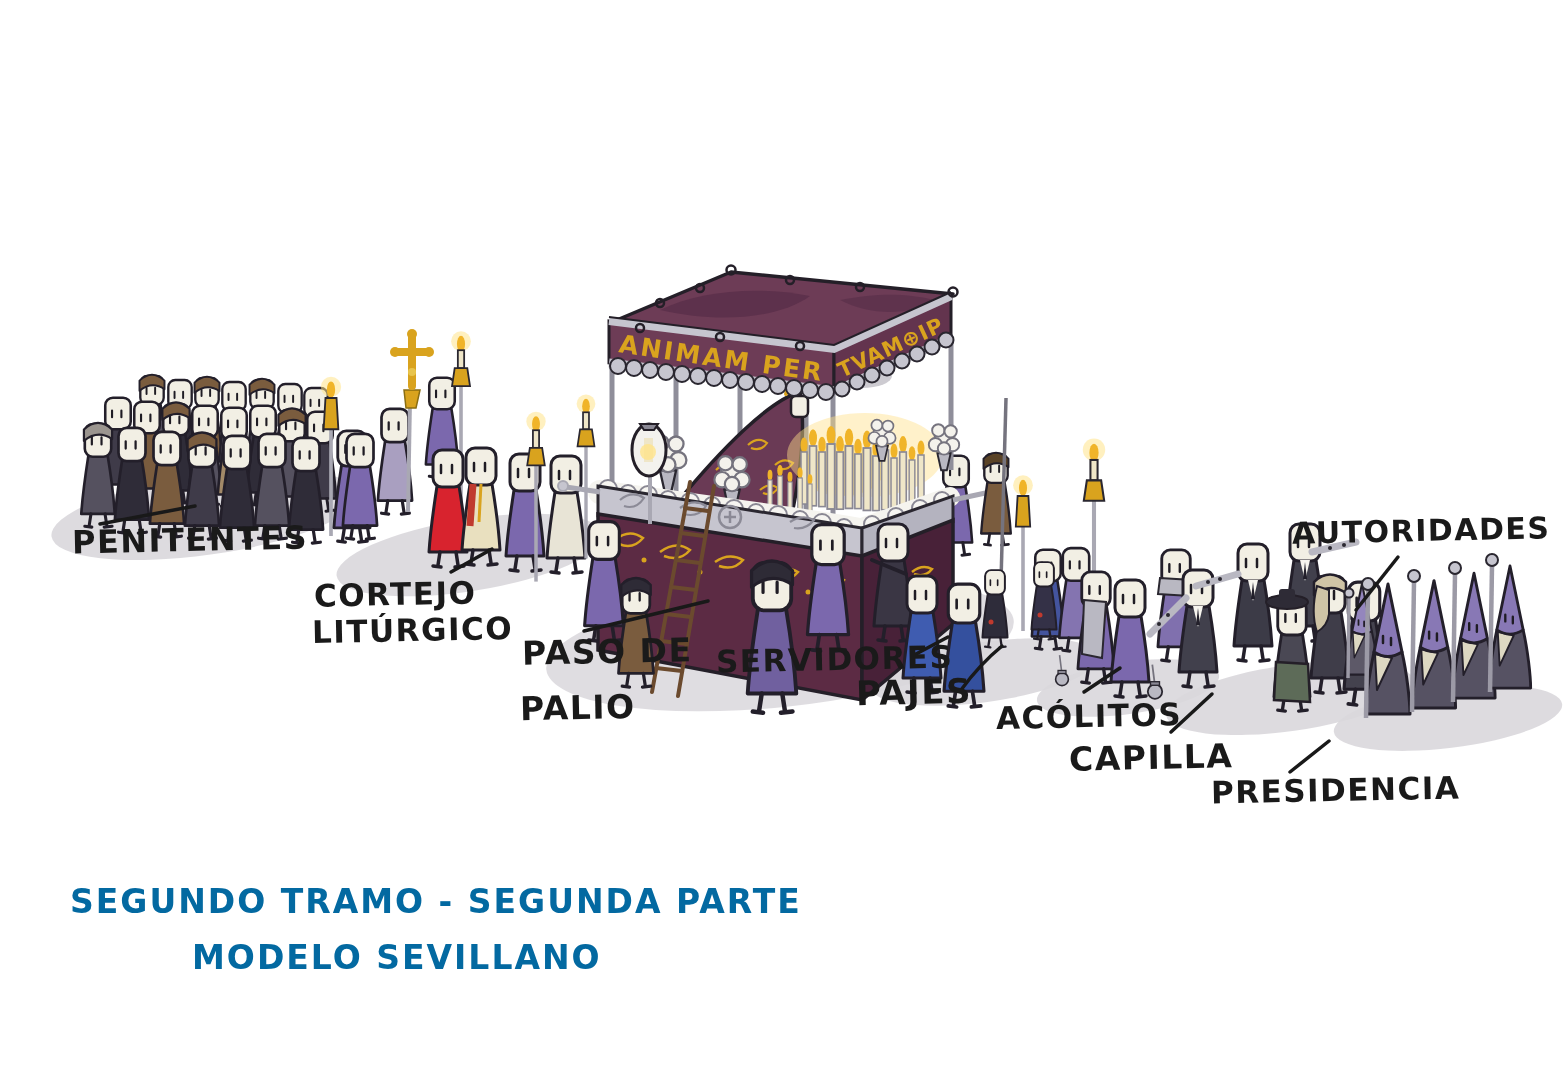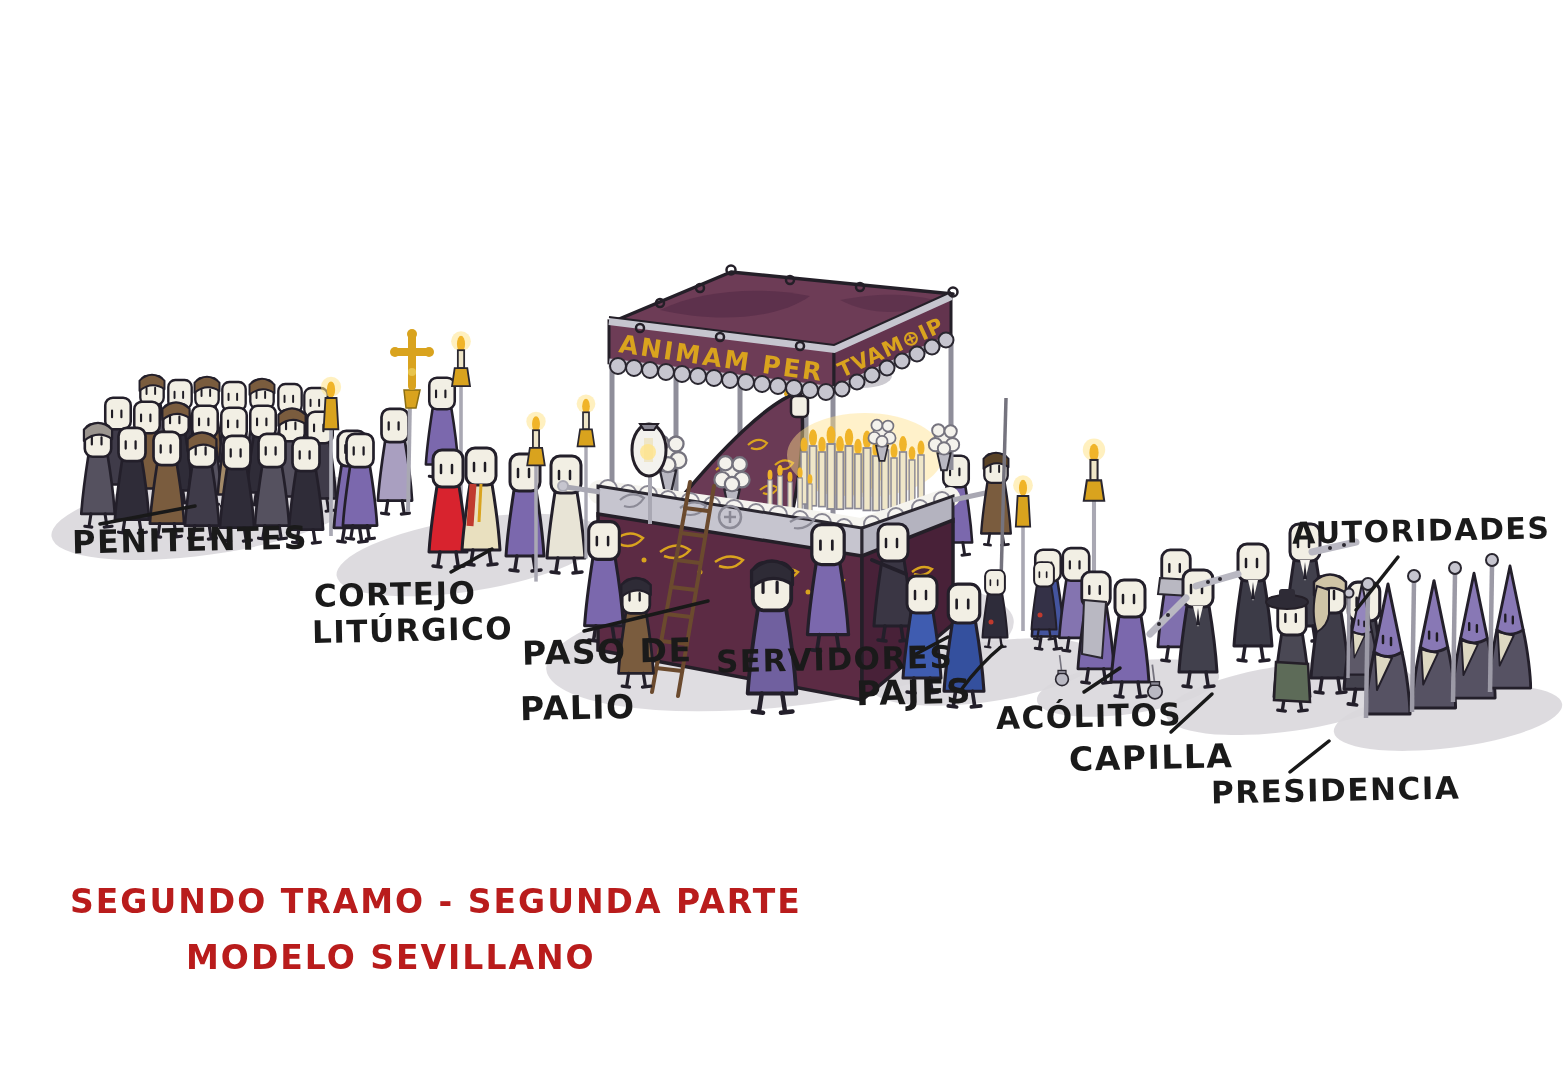--- a/index.html
+++ b/index.html
@@ -1,21 +1,21 @@
 <!DOCTYPE html>
 <html><head>
 <meta charset="utf-8">
 <style>
   html,body{margin:0;padding:0;background:#ffffff;}
   .stage{position:relative;width:1563px;height:1080px;background:#ffffff;overflow:hidden;
          font-family:"DejaVu Sans",sans-serif;}
   .scene{position:absolute;left:0;top:0;}
   .lbl{position:absolute;font-weight:700;color:#1a1a1a;letter-spacing:1.5px;white-space:nowrap;
        font-family:"DejaVu Sans",sans-serif;transform:rotate(-1.2deg);}
-  .title{position:absolute;font-weight:700;color:#b91c1c;letter-spacing:2px;white-space:nowrap;
+  .title{position:absolute;font-weight:700;color:#0369a1;letter-spacing:2px;white-space:nowrap;
        font-family:"DejaVu Sans",sans-serif;text-align:center;}
 </style>
 </head>
 <body>
 
 <div class="stage">
 
 <svg class="scene" width="1563" height="1080" viewBox="0 0 1563 1080">
   <defs>
     <g id="fig" stroke="#231f2a" stroke-width="3" stroke-linejoin="round">
@@ -430,15 +430,15 @@
 <div class="lbl" style="left:522px;top:632px;font-size:33px;">PASO DE</div>
 <div class="lbl" style="left:520px;top:688px;font-size:33px;">PALIO</div>
 <div class="lbl" style="left:716px;top:641px;font-size:31px;">SERVIDORES</div>
 <div class="lbl" style="left:856px;top:672px;font-size:34px;">PAJES</div>
 <div class="lbl" style="left:996px;top:698px;font-size:31px;">ACÓLITOS</div>
 <div class="lbl" style="left:1069px;top:738px;font-size:33px;">CAPILLA</div>
 <div class="lbl" style="left:1211px;top:772px;font-size:31px;">PRESIDENCIA</div>
 <div class="lbl" style="left:1292px;top:513px;font-size:30px;">AUTORIDADES</div>
 
 <div class="title" style="left:70px;top:882px;font-size:33px;">SEGUNDO TRAMO - SEGUNDA PARTE</div>
-<div class="title" style="left:186px;top:938px;font-size:33px;">MODELO SEVILLANO</div>
+<div class="title" style="left:192px;top:938px;font-size:33px;">MODELO SEVILLANO</div>
 
 </div>
 
 </body></html>

